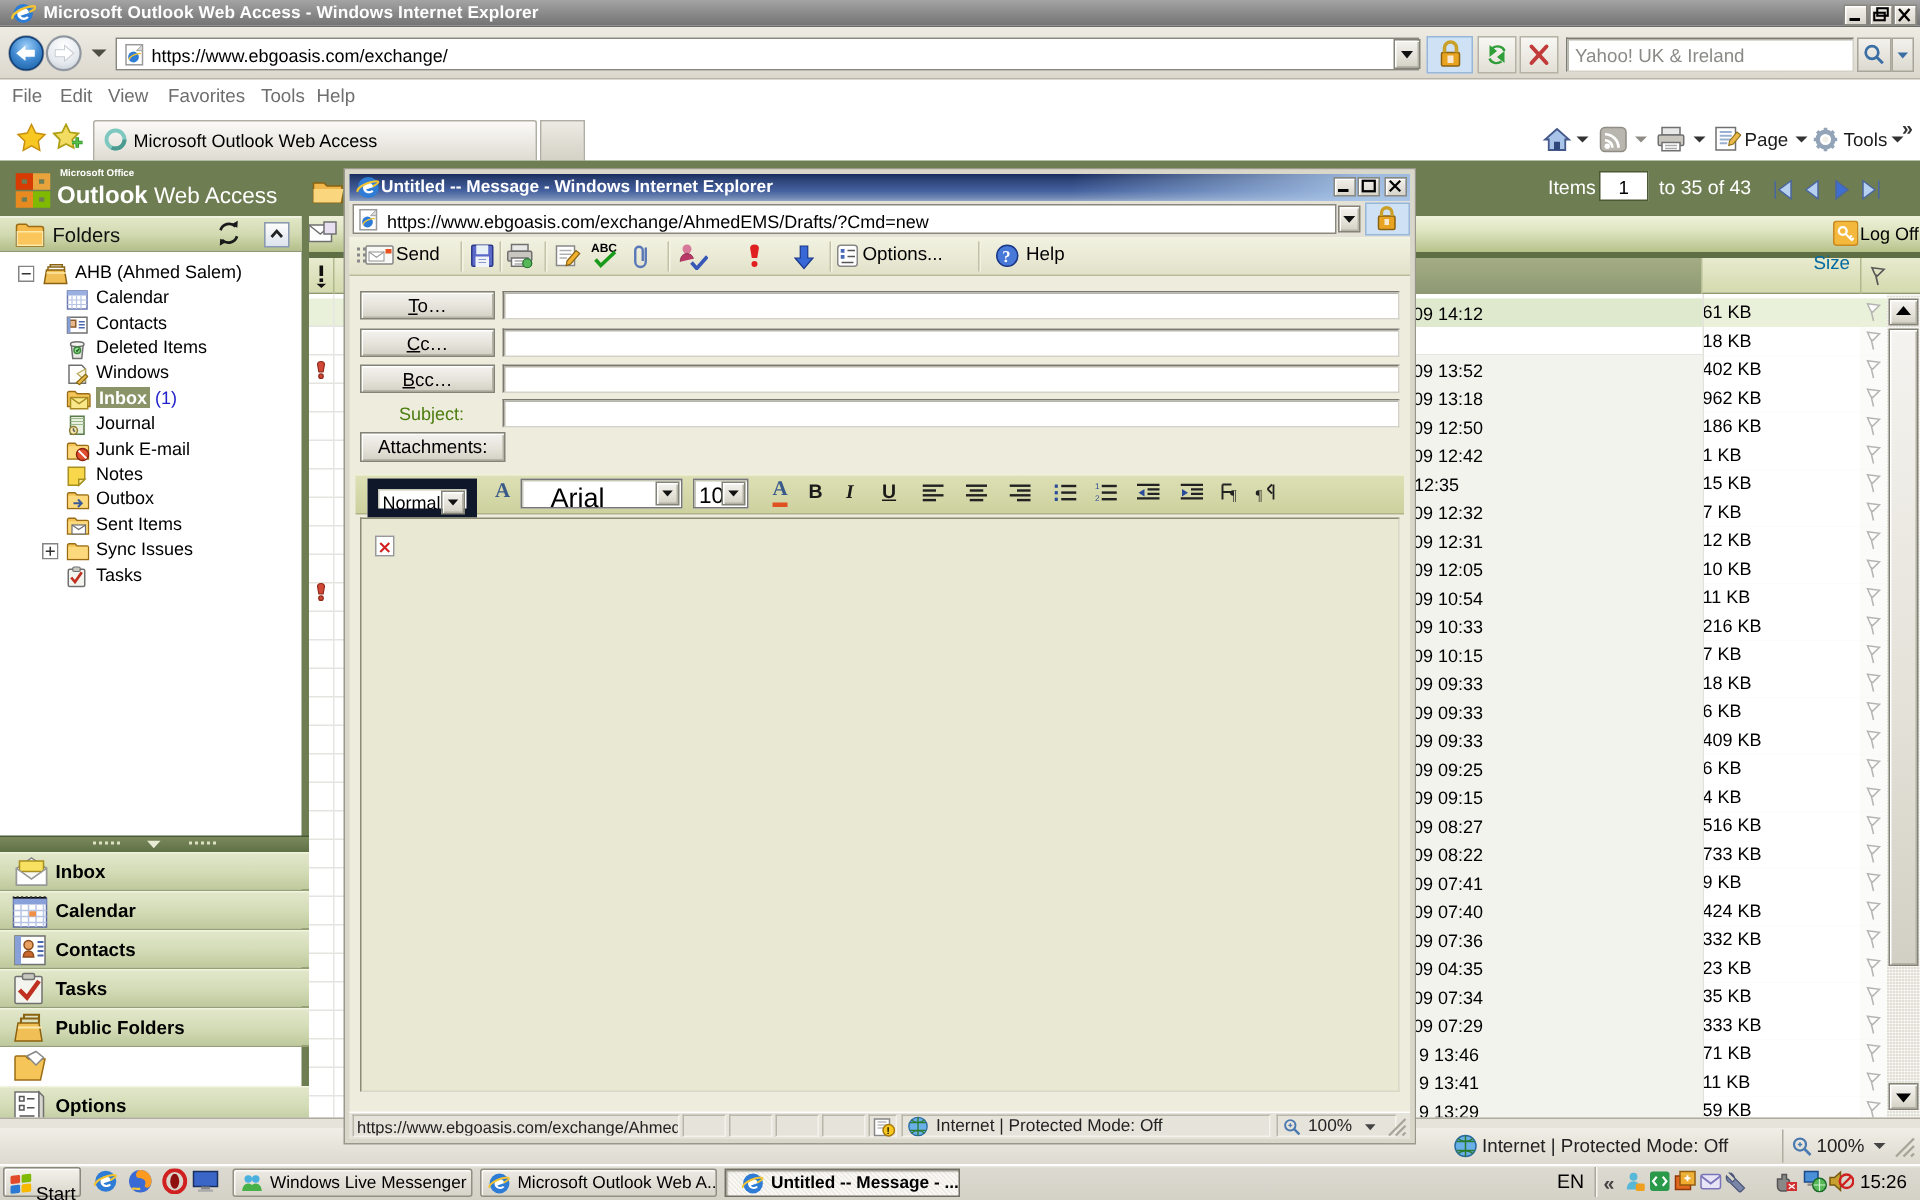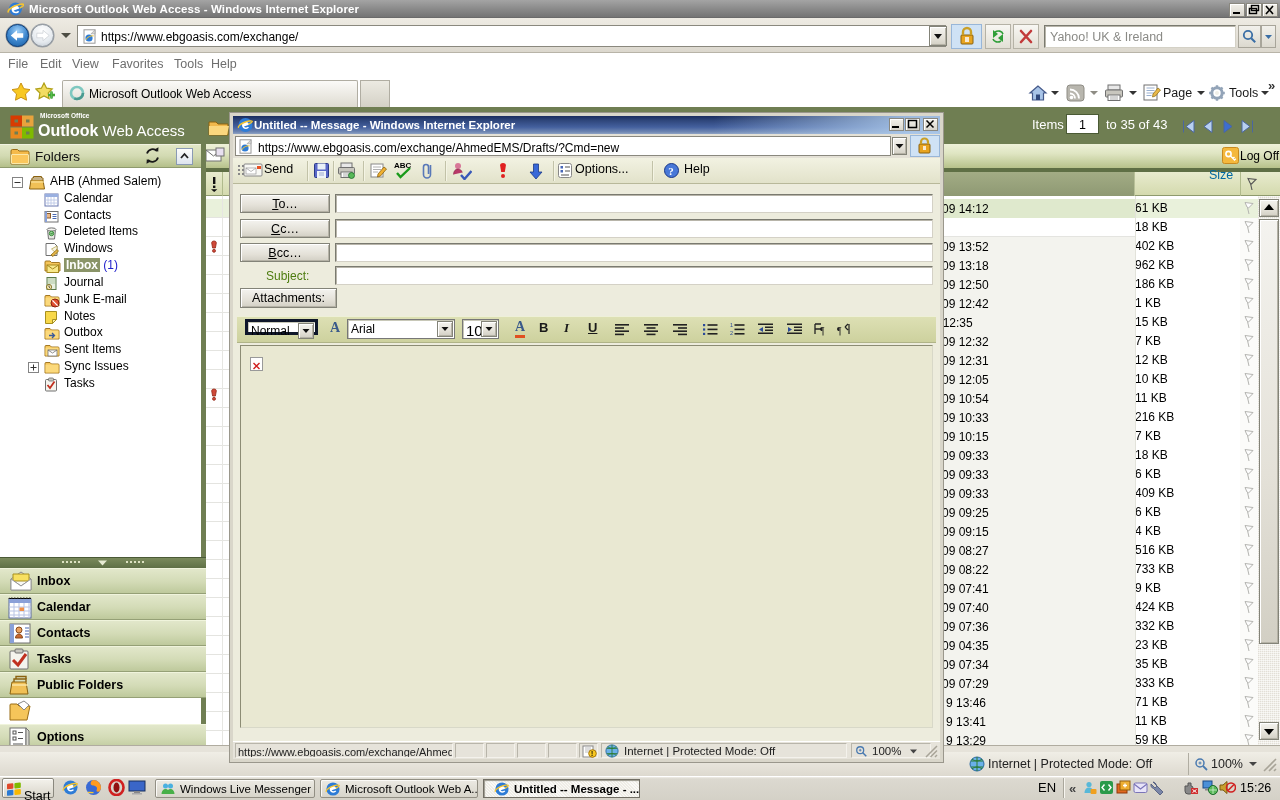--- a/index.html
+++ b/index.html
@@ -978,29 +978,29 @@
 <div class="abs cbtn fieldbtn" style="top:78px"><u>T</u>o…</div>
       <div class="abs cbtn fieldbtn" style="top:103px"><u>C</u>c…</div>
       <div class="abs cbtn fieldbtn" style="top:127px"><u>B</u>cc…</div>
       <div class="abs cinput finput" style="top:78px"></div>
       <div class="abs cinput finput" style="top:103px"></div>
       <div class="abs cinput finput" style="top:127px"></div>
       <div class="abs" style="left:33px;top:153px;font-size:12px;color:#4d7c0f">Subject:</div>
       <div class="abs cinput finput" style="top:150px"></div>
       <div class="abs cbtn" style="left:7px;top:172px;width:97px;height:20px;font-size:12.5px;text-align:center;line-height:19px">Attachments:</div>
 <div class="abs fmtbar"></div>
-<div class="abs" style="left:12px;top:203px;width:73px;height:16px;background:#fff;border:3px solid #0f172a;box-shadow:inset 1px 1px 0 #c8c8b8">
+<div class="abs" style="left:12px;top:203px;width:73px;height:27px;background:#fff;border:7px solid #0f172a;box-shadow:inset 1px 1px 0 #c8c8b8">
         <span style="position:absolute;left:3px;top:2px;font-size:12px">Normal</span>
         <span class="cbtn" style="position:absolute;right:1px;top:1px;width:16px;height:16px"><svg width="14" height="14">
             <path d="M3.5 5l3.5 4 3.5-4z" fill="#111"></path>
           </svg></span>
       </div>
 <div class="abs fmtico" style="left:97px;top:204px;color:#3a5a8a;font-size:14px;font-family:'Liberation Serif',serif">A</div>
 <div class="abs" style="left:114px;top:203px;width:108px;height:20px;background:#fff;border:1px solid #777;box-shadow:inset 1px 1px 0 #c8c8b8">
-        <span style="position:absolute;left:3px;top:2px;font-size:12px">Arial</span>
+        <span style="position:absolute;left:19px;top:2px;font-size:18px">Arial</span>
         <span class="cbtn" style="position:absolute;right:1px;top:1px;width:16px;height:16px"><svg width="14" height="14">
             <path d="M3.5 5l3.5 4 3.5-4z" fill="#111"></path>
           </svg></span>
       </div>
 <div class="abs" style="left:229px;top:203px;width:37px;height:20px;background:#fff;border:1px solid #777;box-shadow:inset 1px 1px 0 #c8c8b8">
         <span style="position:absolute;left:3px;top:2px;font-size:15px">10</span>
         <span class="cbtn" style="position:absolute;right:1px;top:1px;width:16px;height:16px"><svg width="14" height="14">
             <path d="M3.5 5l3.5 4 3.5-4z" fill="#111"></path>
           </svg></span>
       </div>

